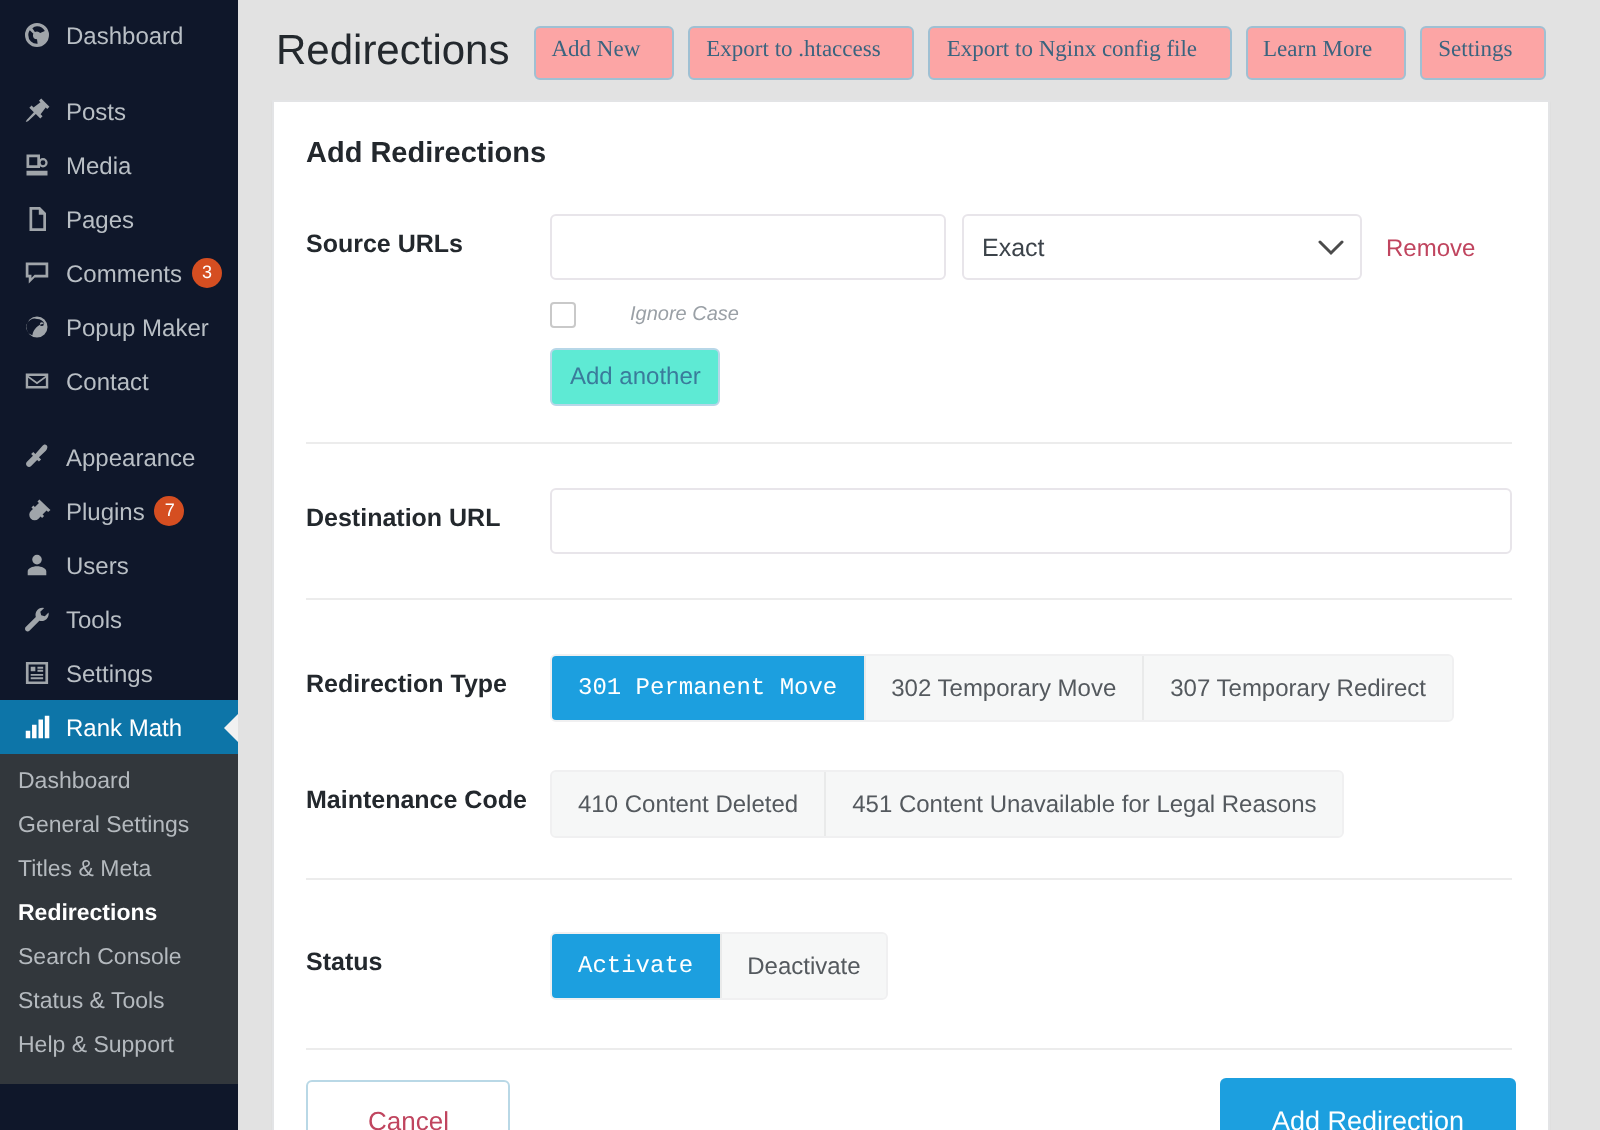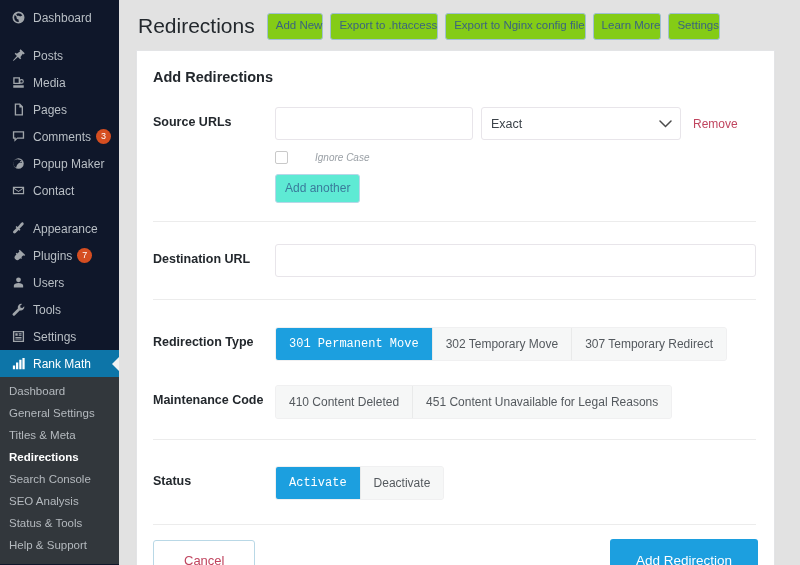--- a/index.html
+++ b/index.html
@@ -99,29 +99,30 @@
   }
   #page-title {
     font-size: 21px;
     font-weight: normal;
     color: #23282d;
     margin-right: 5px;
     white-space: nowrap;
   }
   .hdr-btn {
     display: inline-block;
-    background: #84cc16;
+    background: #fca5a5;
     border: 1px solid #9fc0d3;
     border-radius: 3px;
     color: #3a647f;
     font-size: 11.5px;
     line-height: 1;
-    padding: 6px 0 7px 8px;
+    padding: 6px 16px 7px 8px;
     cursor: pointer;
     white-space: nowrap;
+    font-family: Liberation Serif, serif;
   }
 
   
   #card {
     position: absolute;
     left: 17px; top: 50px;
     width: 639px;
     min-height: 520px;
     background: #ffffff;
     border: 1px solid #e3e4e6;
@@ -405,21 +406,20 @@
           <span class="mi-label">Rank Math</span>
           <span class="mi-arrow"></span>
         </div>
       </div>
     <div id="submenu">
         <div class="submenu-item">Dashboard</div>
         <div class="submenu-item">General Settings</div>
         <div class="submenu-item">Titles &amp; Meta</div>
         <div class="submenu-item current">Redirections</div>
         <div class="submenu-item">Search Console</div>
-        <div class="submenu-item">SEO Analysis</div>
         <div class="submenu-item">Status &amp; Tools</div>
         <div class="submenu-item">Help &amp; Support</div>
       </div>
   </div>
 
   <div id="main">
 
     <div id="page-header">
       <div id="page-title">Redirections</div>
       <div id="hdr-buttons" style="display:flex;gap:7px;">

